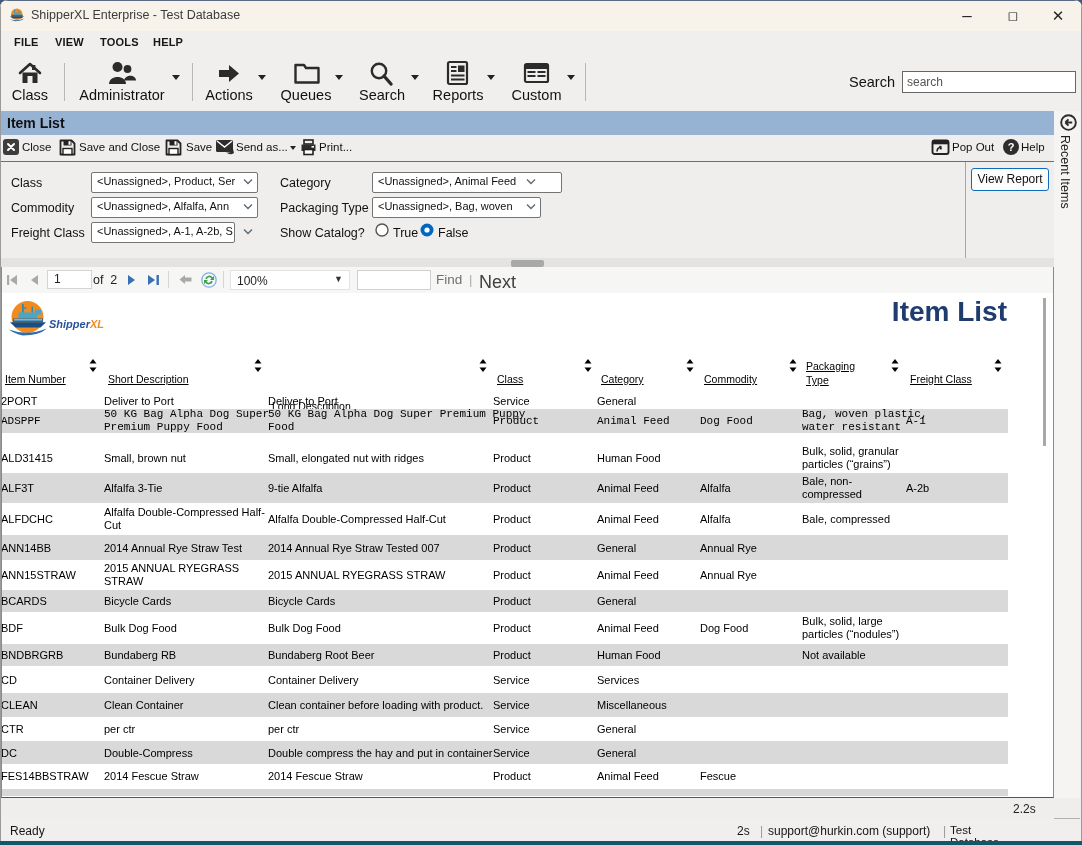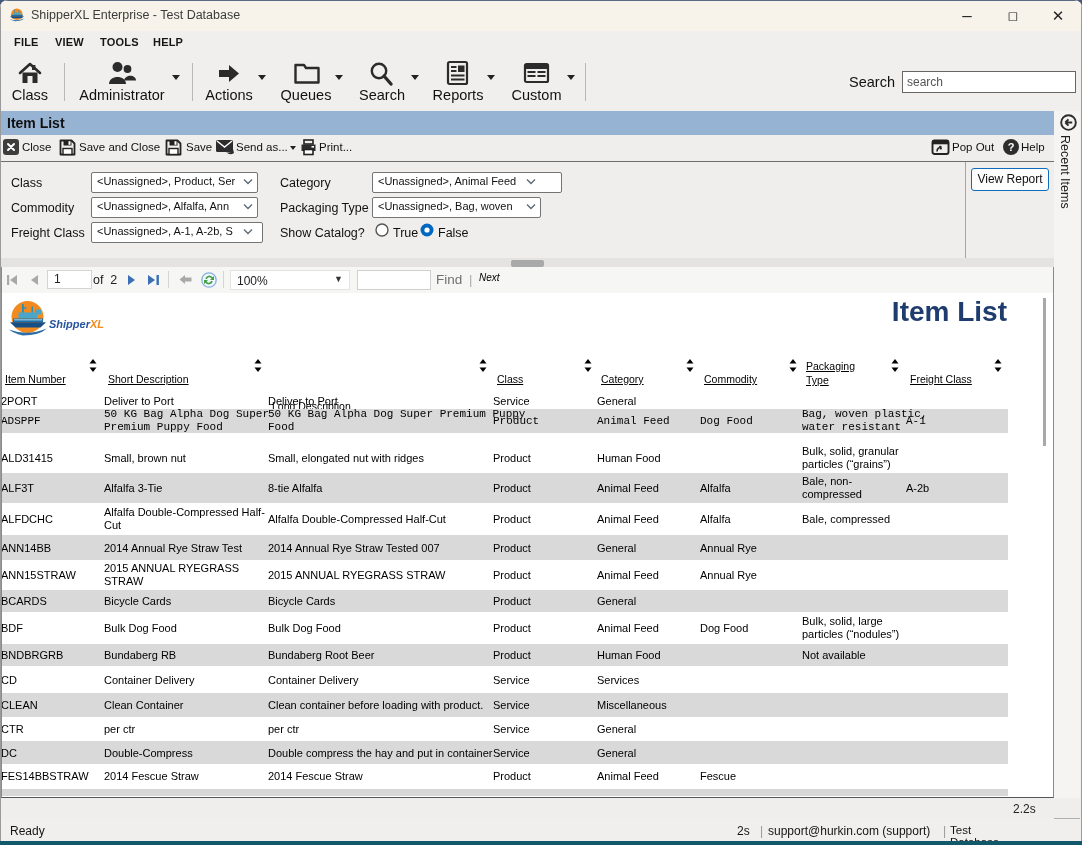--- a/index.html
+++ b/index.html
@@ -211,21 +211,21 @@
     <div class="fselect" style="left:91px;top:10px;width:167px;">&lt;Unassigned&gt;, Product, Ser</div>
     <svg class="abs" style="left:243px;top:17px" width="10" height="6" viewBox="0 0 10 6">
         <path d="M1 0.5 L5 4.5 L9 0.5" stroke="#5f6a74" stroke-width="1.4" fill="none"></path>
       </svg>
     <div class="flabel" style="left:11px;top:39px;">Commodity</div>
     <div class="fselect" style="left:91px;top:35px;width:167px;">&lt;Unassigned&gt;, Alfalfa, Ann</div>
     <svg class="abs" style="left:243px;top:42px" width="10" height="6" viewBox="0 0 10 6">
         <path d="M1 0.5 L5 4.5 L9 0.5" stroke="#5f6a74" stroke-width="1.4" fill="none"></path>
       </svg>
     <div class="flabel" style="left:11px;top:64px;">Freight Class</div>
-    <div class="fselect" style="left:91px;top:60px;width:172px;">&lt;Unassigned&gt;, A-1, A-2b, S</div>
+    <div class="fselect" style="left:91px;top:60px;width:144px;text-align:center;">&lt;Unassigned&gt;, A-1, A-2b, S</div>
     <svg class="abs" style="left:243px;top:67px" width="10" height="6" viewBox="0 0 10 6">
         <path d="M1 0.5 L5 4.5 L9 0.5" stroke="#5f6a74" stroke-width="1.4" fill="none"></path>
       </svg>
     <div class="flabel" style="left:280px;top:14px;">Category</div>
     <div class="fselect" style="left:372px;top:10px;width:190px;">&lt;Unassigned&gt;, Animal Feed</div>
     <svg class="abs" style="left:526px;top:17px" width="10" height="6" viewBox="0 0 10 6">
         <path d="M1 0.5 L5 4.5 L9 0.5" stroke="#5f6a74" stroke-width="1.4" fill="none"></path>
       </svg>
     <div class="flabel" style="left:280px;top:39px;">Packaging Type</div>
     <div class="fselect" style="left:372px;top:35px;width:169px;">&lt;Unassigned&gt;, Bag, woven</div>
@@ -277,21 +277,21 @@
       <path d="M11.8 9.5 A4.2 4.2 0 0 1 4.5 10.8 L3 12 L3 8 L7 8 L5.5 9.6 A2.6 2.6 0 0 0 10.1 8.8 Z" fill="#43a047"></path>
     </svg>
     <div style="position:absolute;left:221px;top:4px;width:1px;height:17px;background:#d5d5d5;"></div>
     <div style="position:absolute;left:228px;top:3px;width:118px;height:18px;background:#fff;border:1px solid #e3e3e3;">
       <span style="position:absolute;left:6px;top:3px;font-size:12px;color:#222;">100%</span>
       <span style="position:absolute;right:6px;top:3px;font-size:9px;color:#333;">▼</span>
     </div>
     <div style="position:absolute;left:355px;top:3px;width:72px;height:18px;background:#fff;border:1px solid #d0d0d0;"></div>
     <div style="position:absolute;left:434px;top:5px;font-size:13.5px;color:#707070;">Find</div>
     <div style="position:absolute;left:467px;top:5px;font-size:13px;color:#aaa;">|</div>
-    <div style="position:absolute;left:477px;top:5px;font-size:10px;color:#000000;font-style:italic;">Next</div>
+    <div style="position:absolute;left:477px;top:5px;font-size:18px;color:#404040;">Next</div>
   </div>
 
   <div id="report">
 
     <svg class="abs" style="left:6px;top:3px" width="105" height="50" viewBox="0 0 105 50">
       <circle cx="19.5" cy="21" r="16" fill="#f28a1e"></circle>
       <rect x="14" y="8" width="1.8" height="9" fill="#2f8fb3"></rect>
       <path d="M14 10.5 L19.5 12 L14 13.5 Z" fill="#2f8fb3"></path>
       <rect x="23.5" y="10.5" width="1.5" height="7" fill="#2f8fb3"></rect>
       <rect x="10.5" y="16.5" width="19" height="6" fill="#4aa6c8"></rect>
@@ -367,21 +367,21 @@
           <div class="cell" style="left:-1px;top:50%;transform:translateY(-50%);">ALD31415</div>
           <div class="cell" style="left:102px;top:50%;transform:translateY(-50%);">Small, brown nut</div>
           <div class="cell" style="left:266px;top:50%;transform:translateY(-50%);">Small, elongated nut with ridges</div>
           <div class="cell" style="left:491px;top:50%;transform:translateY(-50%);">Product</div>
           <div class="cell" style="left:595px;top:50%;transform:translateY(-50%);">Human Food</div>
           <div class="cell" style="left:800px;top:50%;transform:translateY(-50%);">Bulk, solid, granular<br>particles (“grains”)</div>
         </div>
 <div class="rowband gray" style="top:180px;height:30px;">
           <div class="cell" style="left:-1px;top:50%;transform:translateY(-50%);">ALF3T</div>
           <div class="cell" style="left:102px;top:50%;transform:translateY(-50%);">Alfalfa 3-Tie</div>
-          <div class="cell" style="left:266px;top:50%;transform:translateY(-50%);">8-tie Alfalfa</div>
+          <div class="cell" style="left:266px;top:50%;transform:translateY(-50%);">9-tie Alfalfa</div>
           <div class="cell" style="left:491px;top:50%;transform:translateY(-50%);">Product</div>
           <div class="cell" style="left:595px;top:50%;transform:translateY(-50%);">Animal Feed</div>
           <div class="cell" style="left:698px;top:50%;transform:translateY(-50%);">Alfalfa</div>
           <div class="cell" style="left:800px;top:50%;transform:translateY(-50%);">Bale, non-<br>compressed</div>
           <div class="cell" style="left:904px;top:50%;transform:translateY(-50%);">A-2b</div>
         </div>
 <div class="rowband" style="top:210px;height:32px;">
           <div class="cell" style="left:-1px;top:50%;transform:translateY(-50%);">ALFDCHC</div>
           <div class="cell" style="left:102px;top:50%;transform:translateY(-50%);">Alfalfa Double-Compressed Half-<br>Cut</div>
           <div class="cell" style="left:266px;top:50%;transform:translateY(-50%);">Alfalfa Double-Compressed Half-Cut</div>

